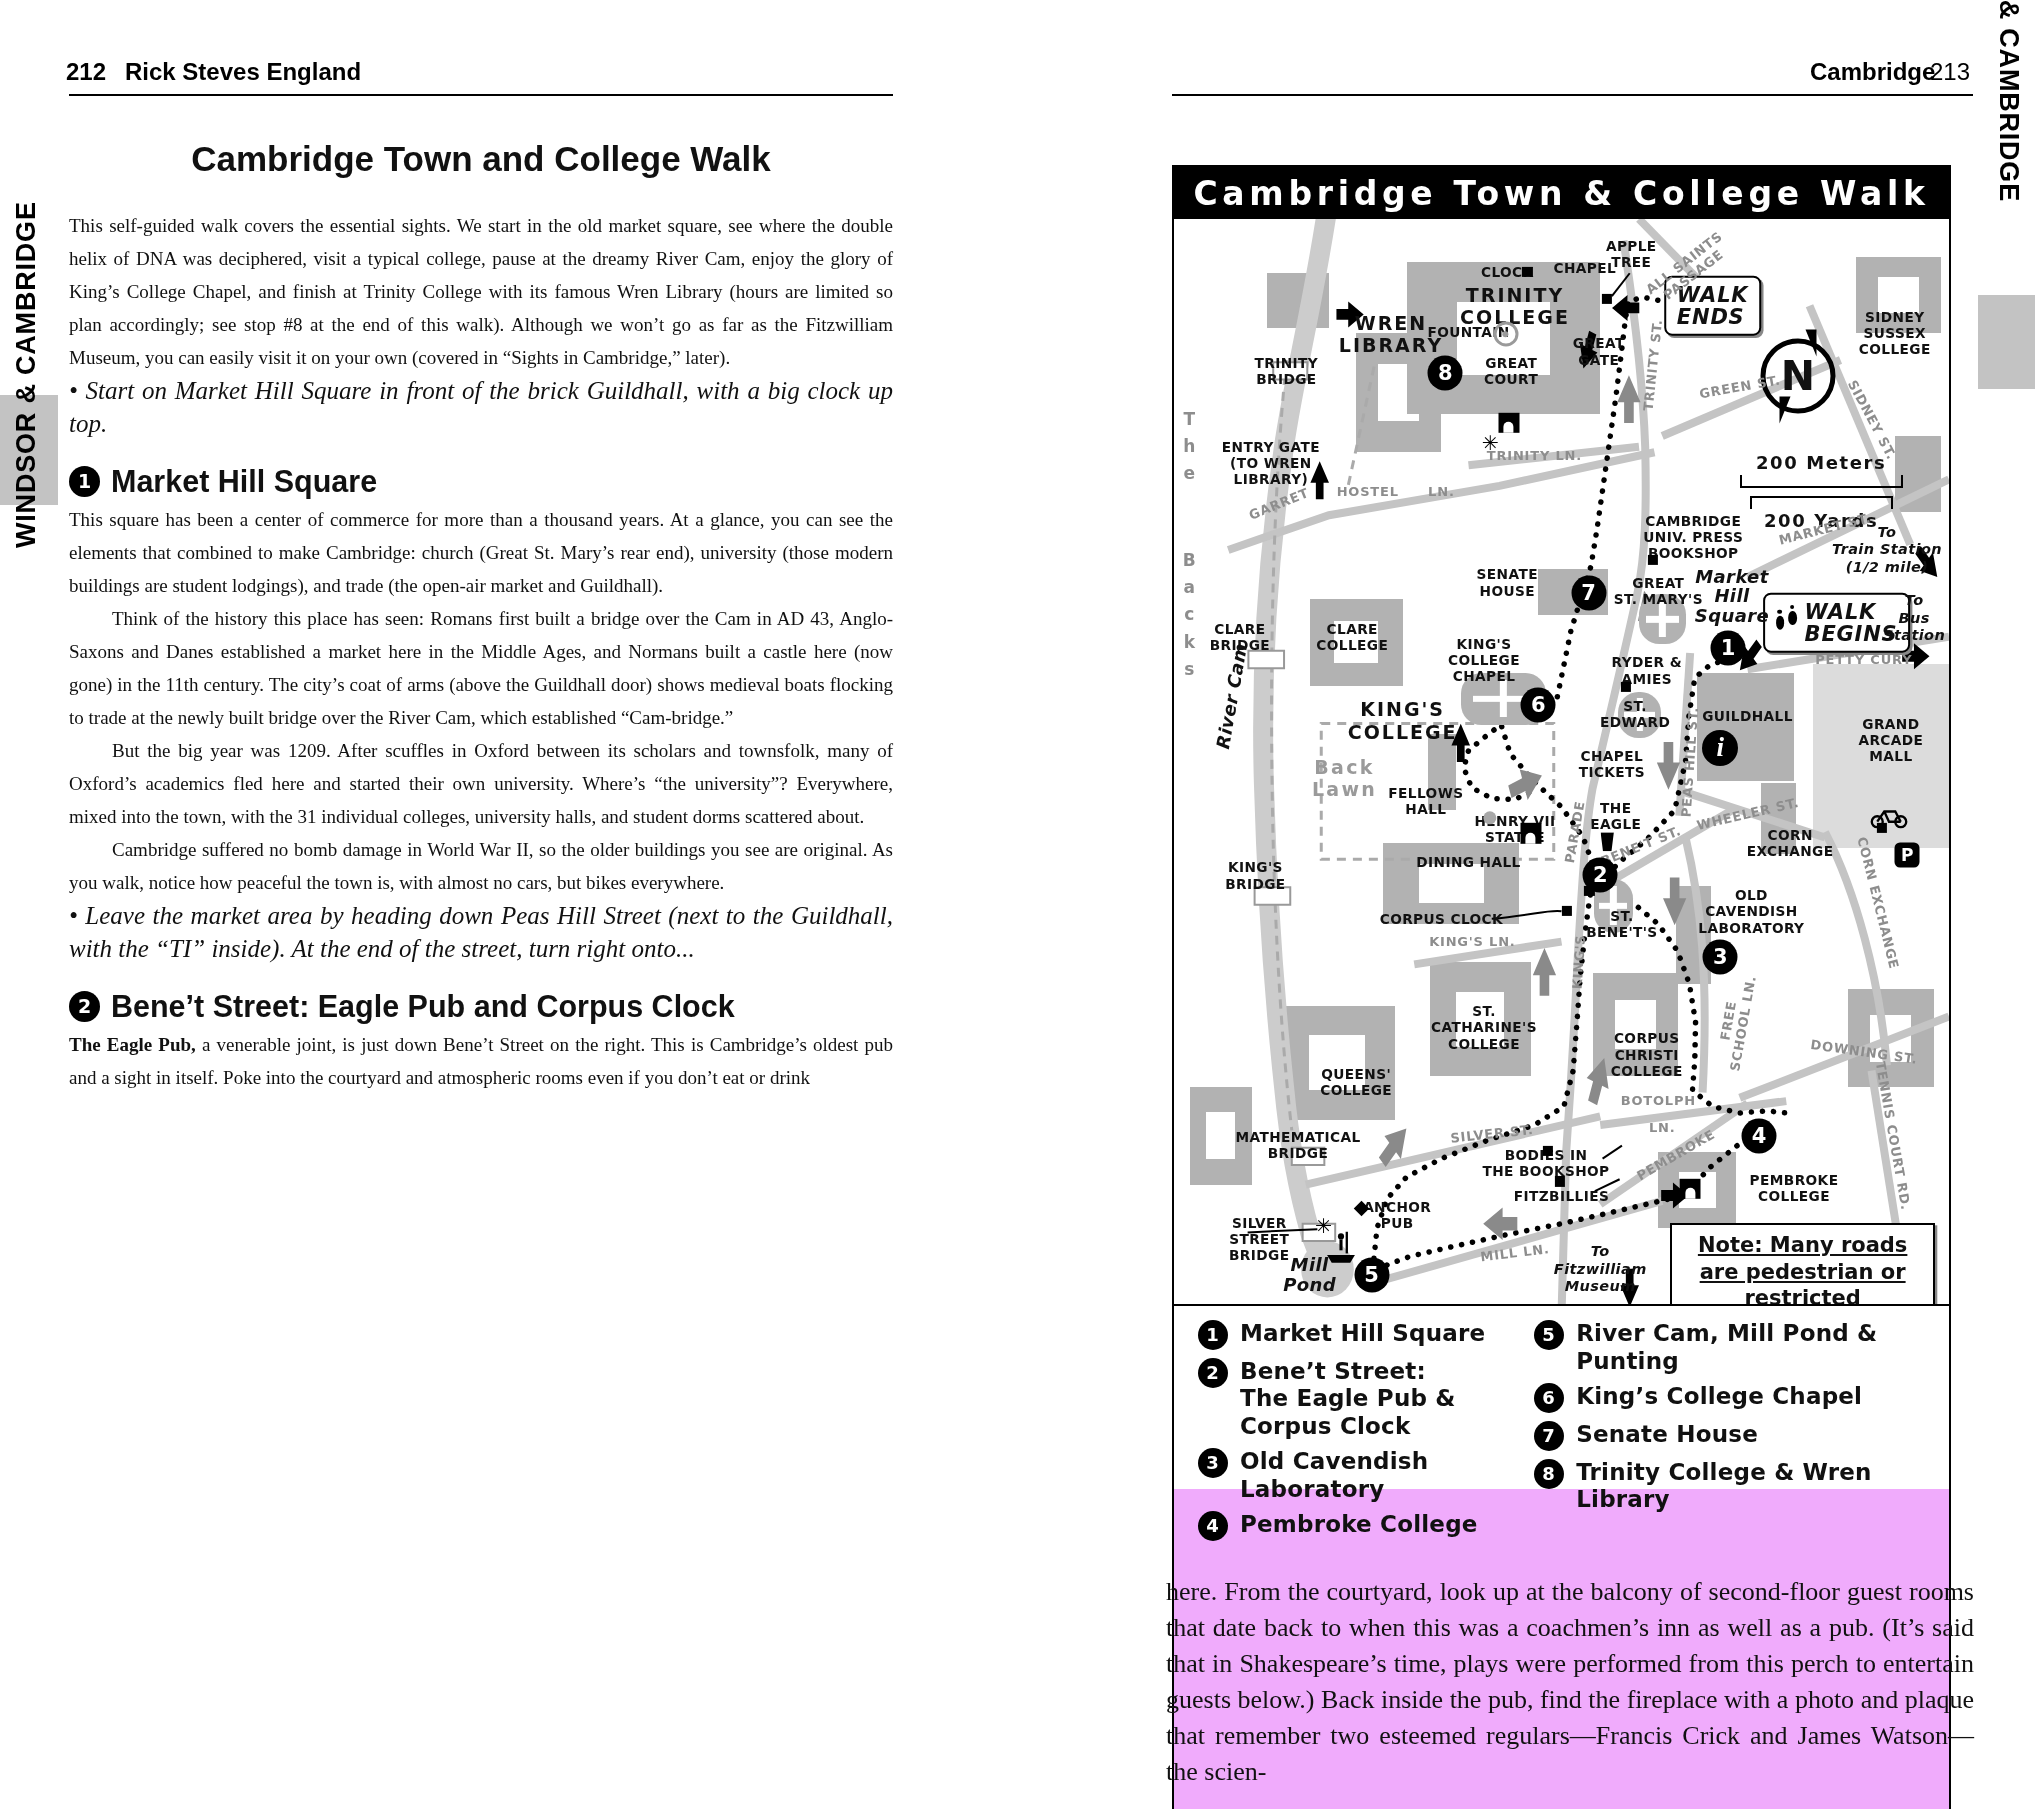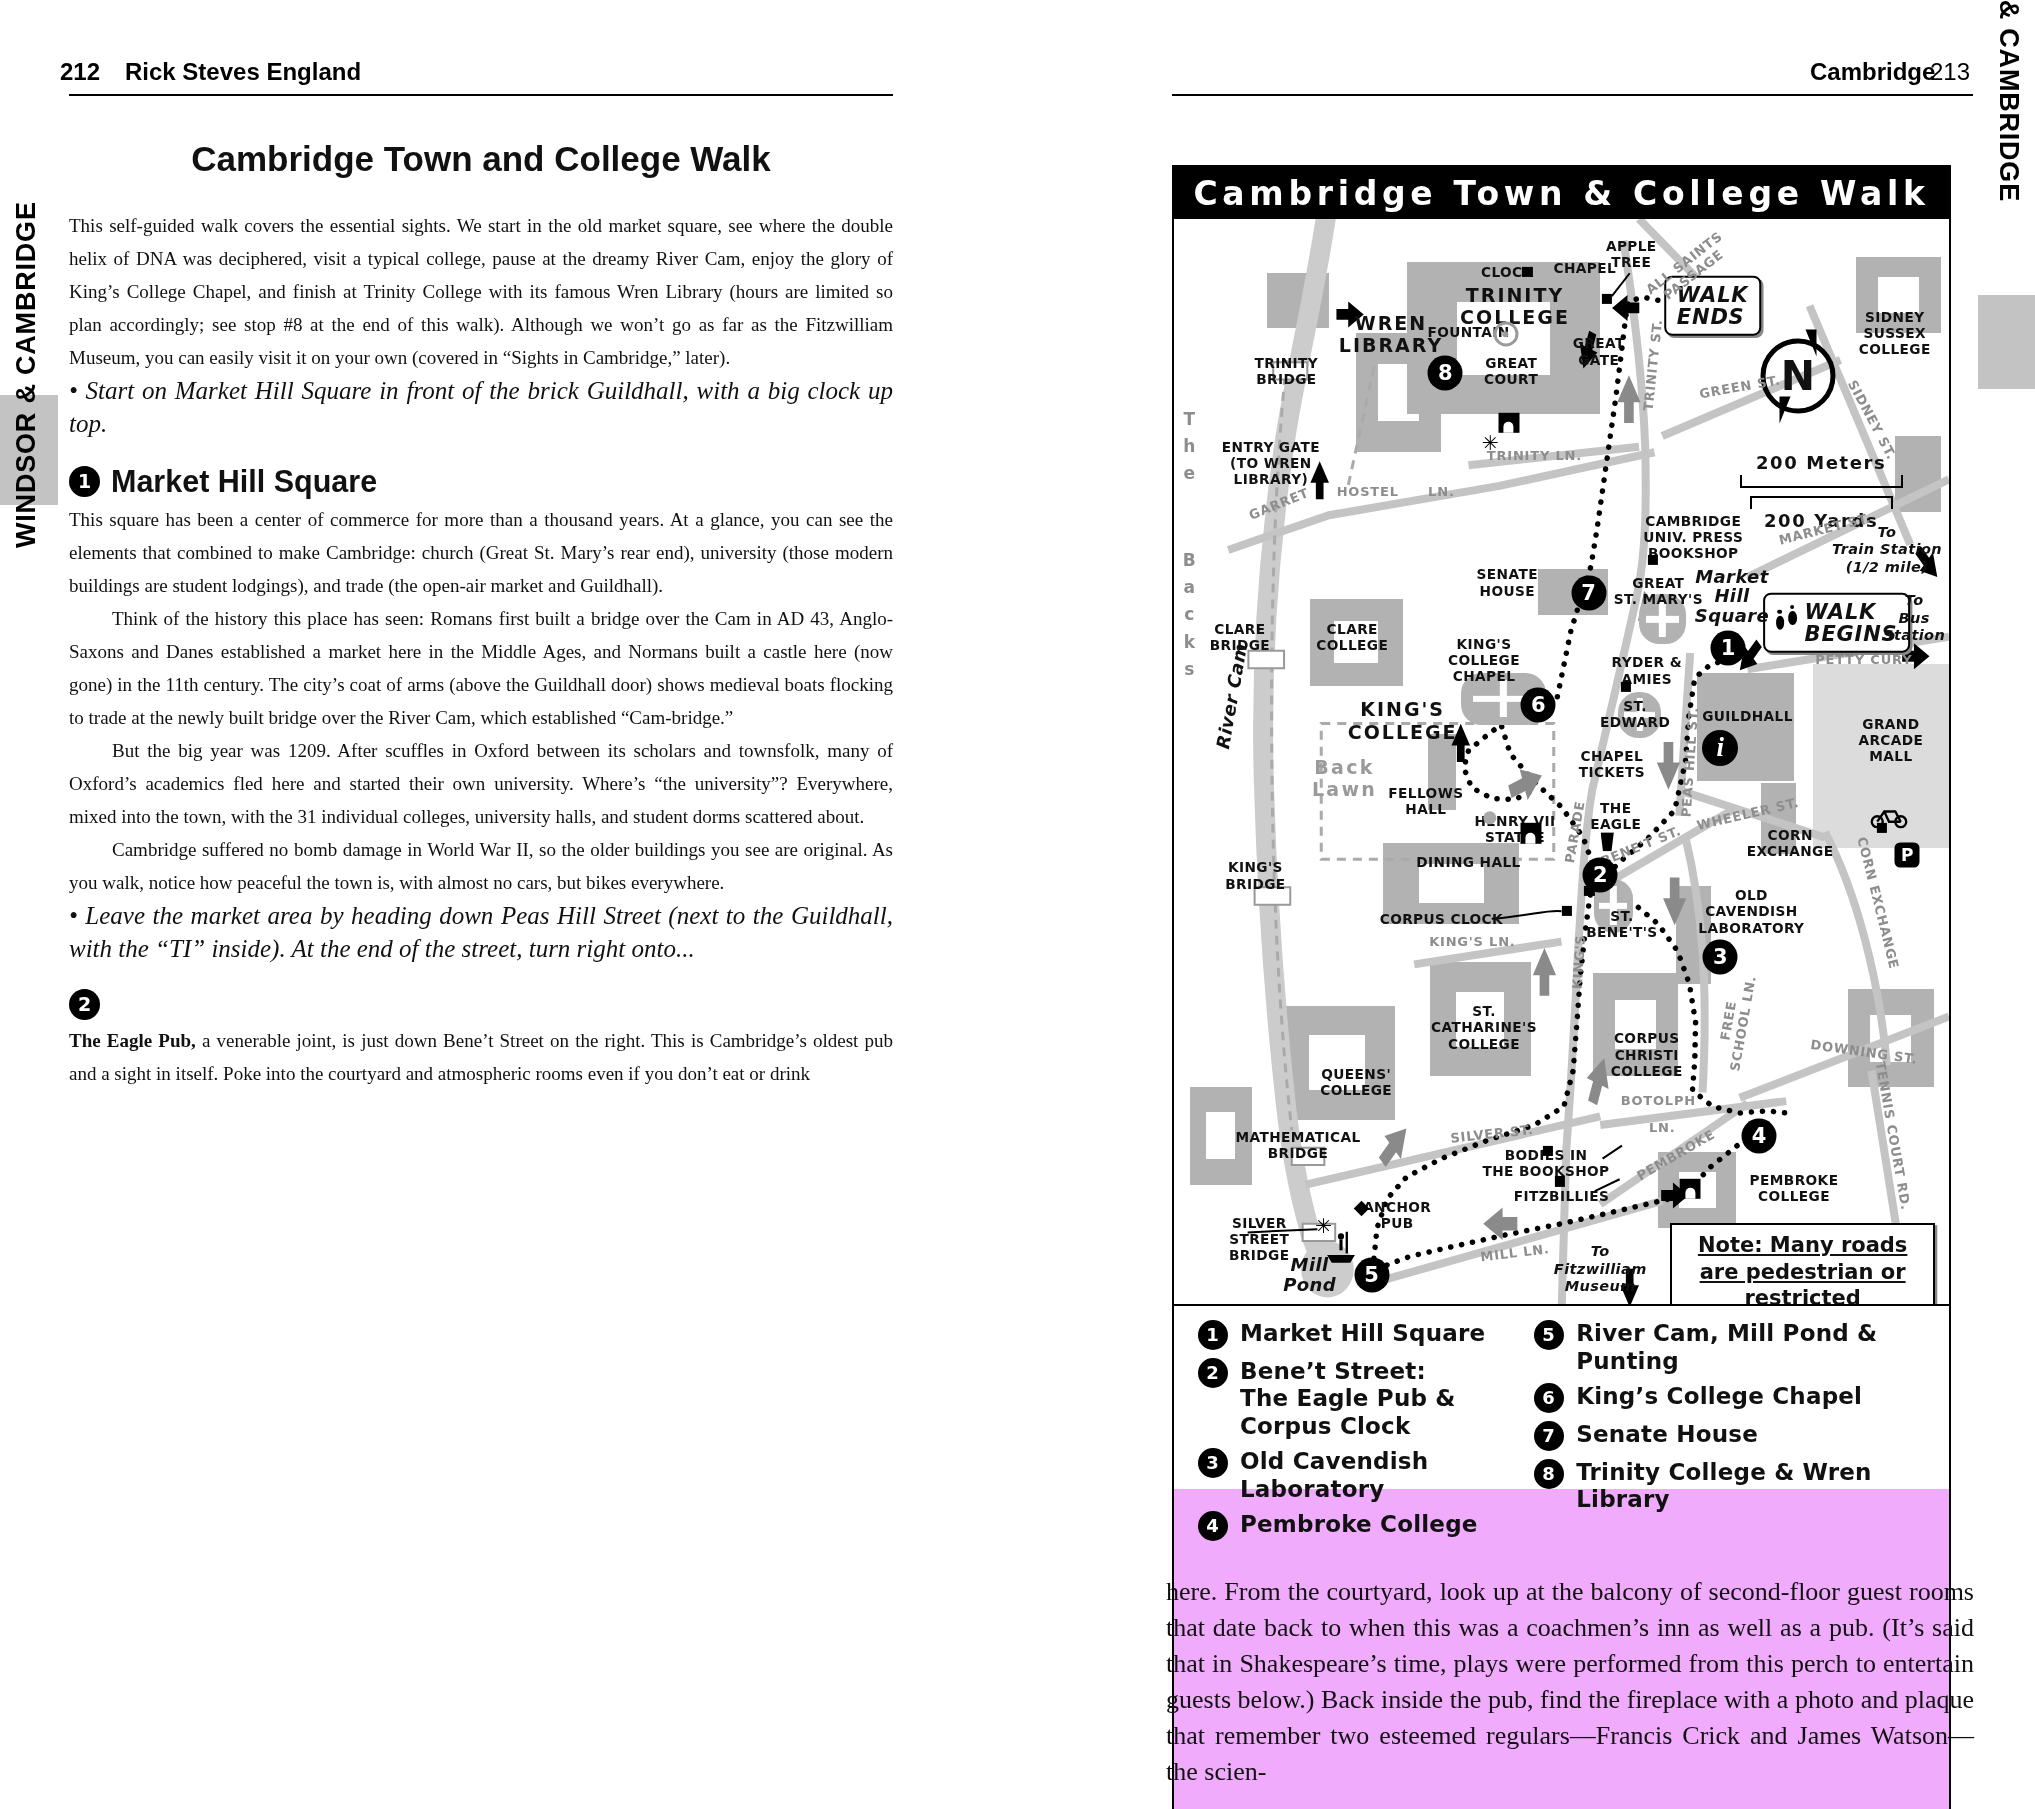--- a/index.html
+++ b/index.html
@@ -99,21 +99,21 @@
   .litem{display:flex;gap:12.5px;font:bold 23px/1.2 "DejaVu Sans",sans-serif;letter-spacing:0.2px;}
   .litem .ncirc{width:30px;height:30px;font-size:18px;line-height:30px;}
   .litem .lines div:nth-child(2){font-weight:bold;}
   
   .closing{position:absolute;left:1166px;top:1548px;width:808px;font-size:26px;line-height:36px;
            text-align:justify;}
 </style>
 </head>
 <body>
 
-<div class="hdr" style="left:60px">212</div>
+<div class="hdr" style="left:66px">212</div>
 <div class="hdr" style="left:125px">Rick Steves England</div>
 <div class="hdr-rule" style="left:69px;width:824px"></div>
 
 <div class="tab-gray" style="left:0;top:395px;width:58px;height:110px"></div>
 <div class="tab left">WINDSOR &amp; CAMBRIDGE</div>
 
 <div class="col">
   <h1 class="doc-title">Cambridge Town and College Walk</h1>
   <div id="left-blocks">
       <p class="p">This self-guided walk covers the essential sights. We start in the old market square, see where the double helix of DNA was deciphered, visit a typical college, pause at the dreamy River Cam, enjoy the glory of King’s College Chapel, and finish at Trinity College with its famous Wren Library (hours are limited so plan accordingly; see stop #8 at the end of this walk). Although we won’t go as far as the Fitzwilliam Museum, you can easily visit it on your own (covered in “Sights in Cambridge,” later).</p>
@@ -122,20 +122,21 @@
         <span class="ncirc">1</span>
         <span>Market Hill Square</span>
       </div>
       <p class="p">This square has been a center of commerce for more than a thousand years. At a glance, you can see the elements that combined to make Cambridge: church (Great St. Mary’s rear end), university (those modern buildings are student lodgings), and trade (the open-air market and Guildhall).</p>
       <p class="p ind">Think of the history this place has seen: Romans first built a bridge over the Cam in AD 43, Anglo-Saxons and Danes established a market here in the Middle Ages, and Normans built a castle here (now gone) in the 11th century. The city’s coat of arms (above the Guildhall door) shows medieval boats flocking to trade at the newly built bridge over the River Cam, which established “Cam-bridge.”</p>
       <p class="p ind">But the big year was 1209. After scuffles in Oxford between its scholars and townsfolk, many of Oxford’s academics fled here and started their own university. Where’s “the university”? Everywhere, mixed into the town, with the 31 individual colleges, university halls, and student dorms scattered about.</p>
       <p class="p ind">Cambridge suffered no bomb damage in World War II, so the older buildings you see are original. As you walk, notice how peaceful the town is, with almost no cars, but bikes everywhere.</p>
       <p class="dir">• Leave the market area by heading down Peas Hill Street (next to the Guildhall, with the “TI” inside). At the end of the street, turn right onto...</p>
       <div class="sec">
         <span class="ncirc">2</span>
+        <span>Bene’t Street: Eagle Pub and Corpus Clock</span>
       </div>
       <p class="p"><b>The Eagle Pub,</b> a venerable joint, is just down Bene’t Street on the right. This is Cambridge’s oldest pub and a sight in itself. Poke into the courtyard and atmospheric rooms even if you don’t eat or drink</p>
     </div>
 </div>
 
 <div class="hdr" style="left:1810px">Cambridge</div>
 <div class="hdr" style="left:1930px;font-weight:normal">213</div>
 <div class="hdr-rule" style="left:1172px;width:801px"></div>
 
 <div class="tab-gray" style="right:0;top:295px;width:57px;height:94px"></div>

